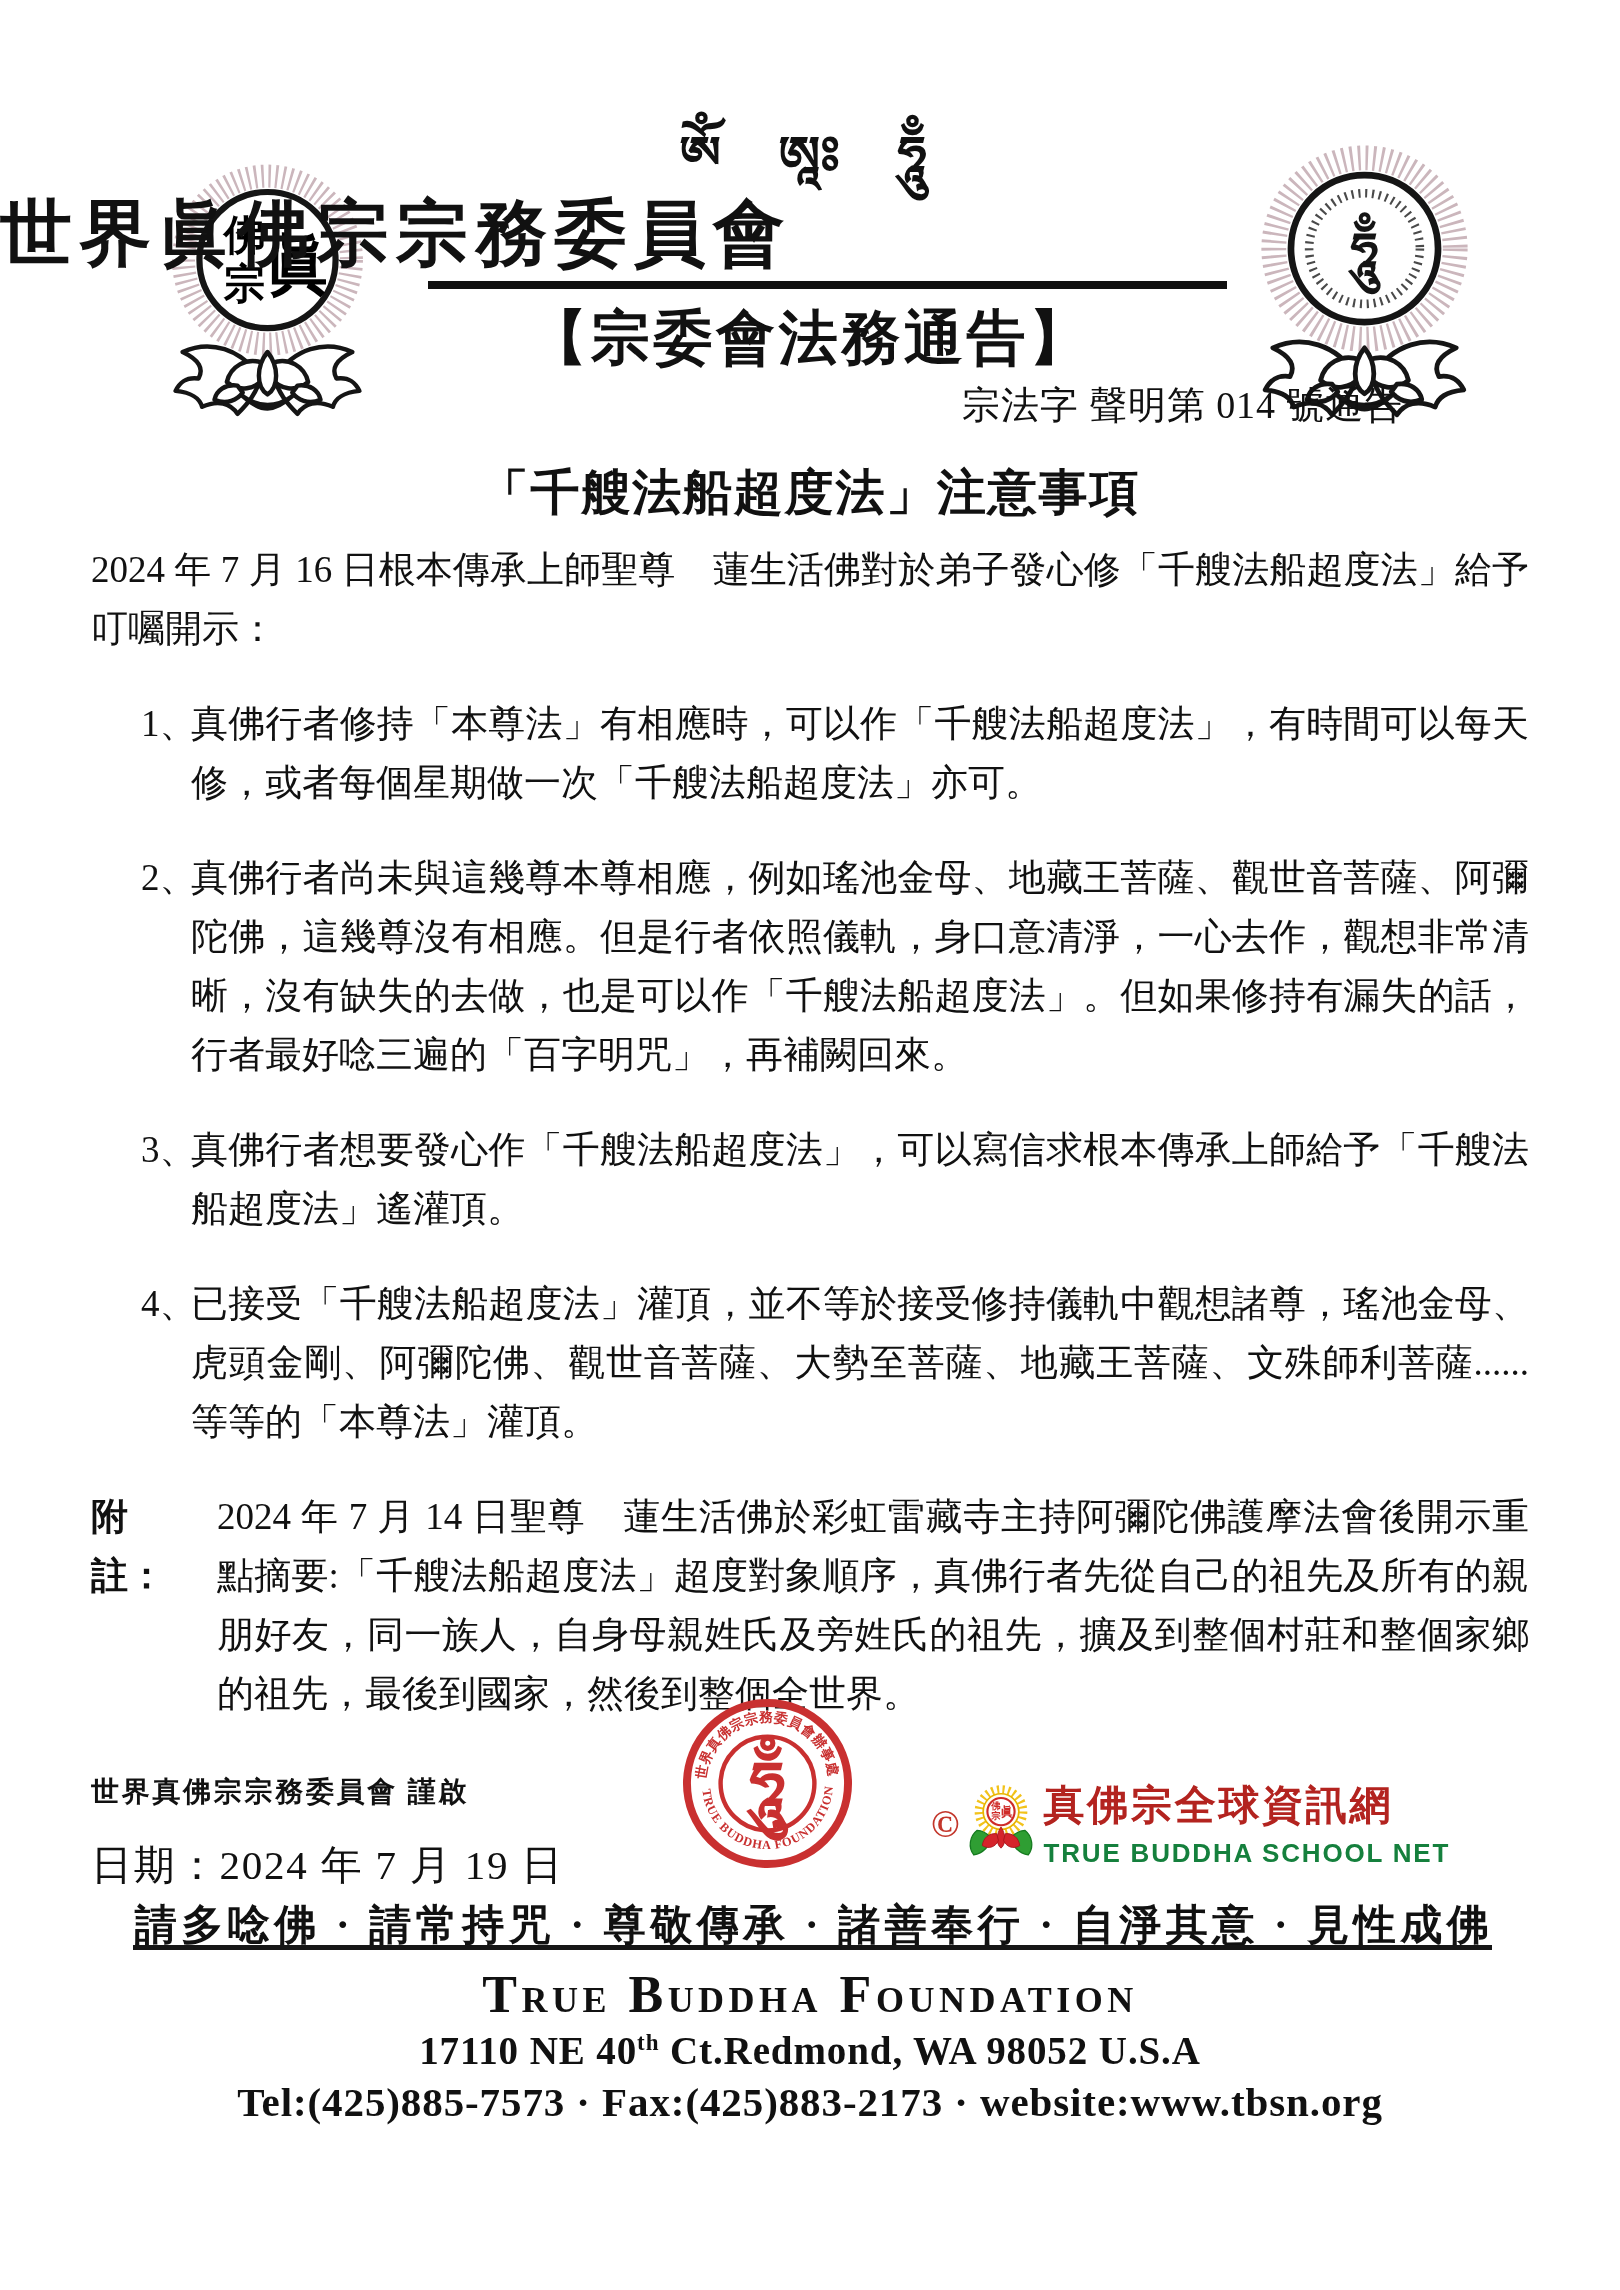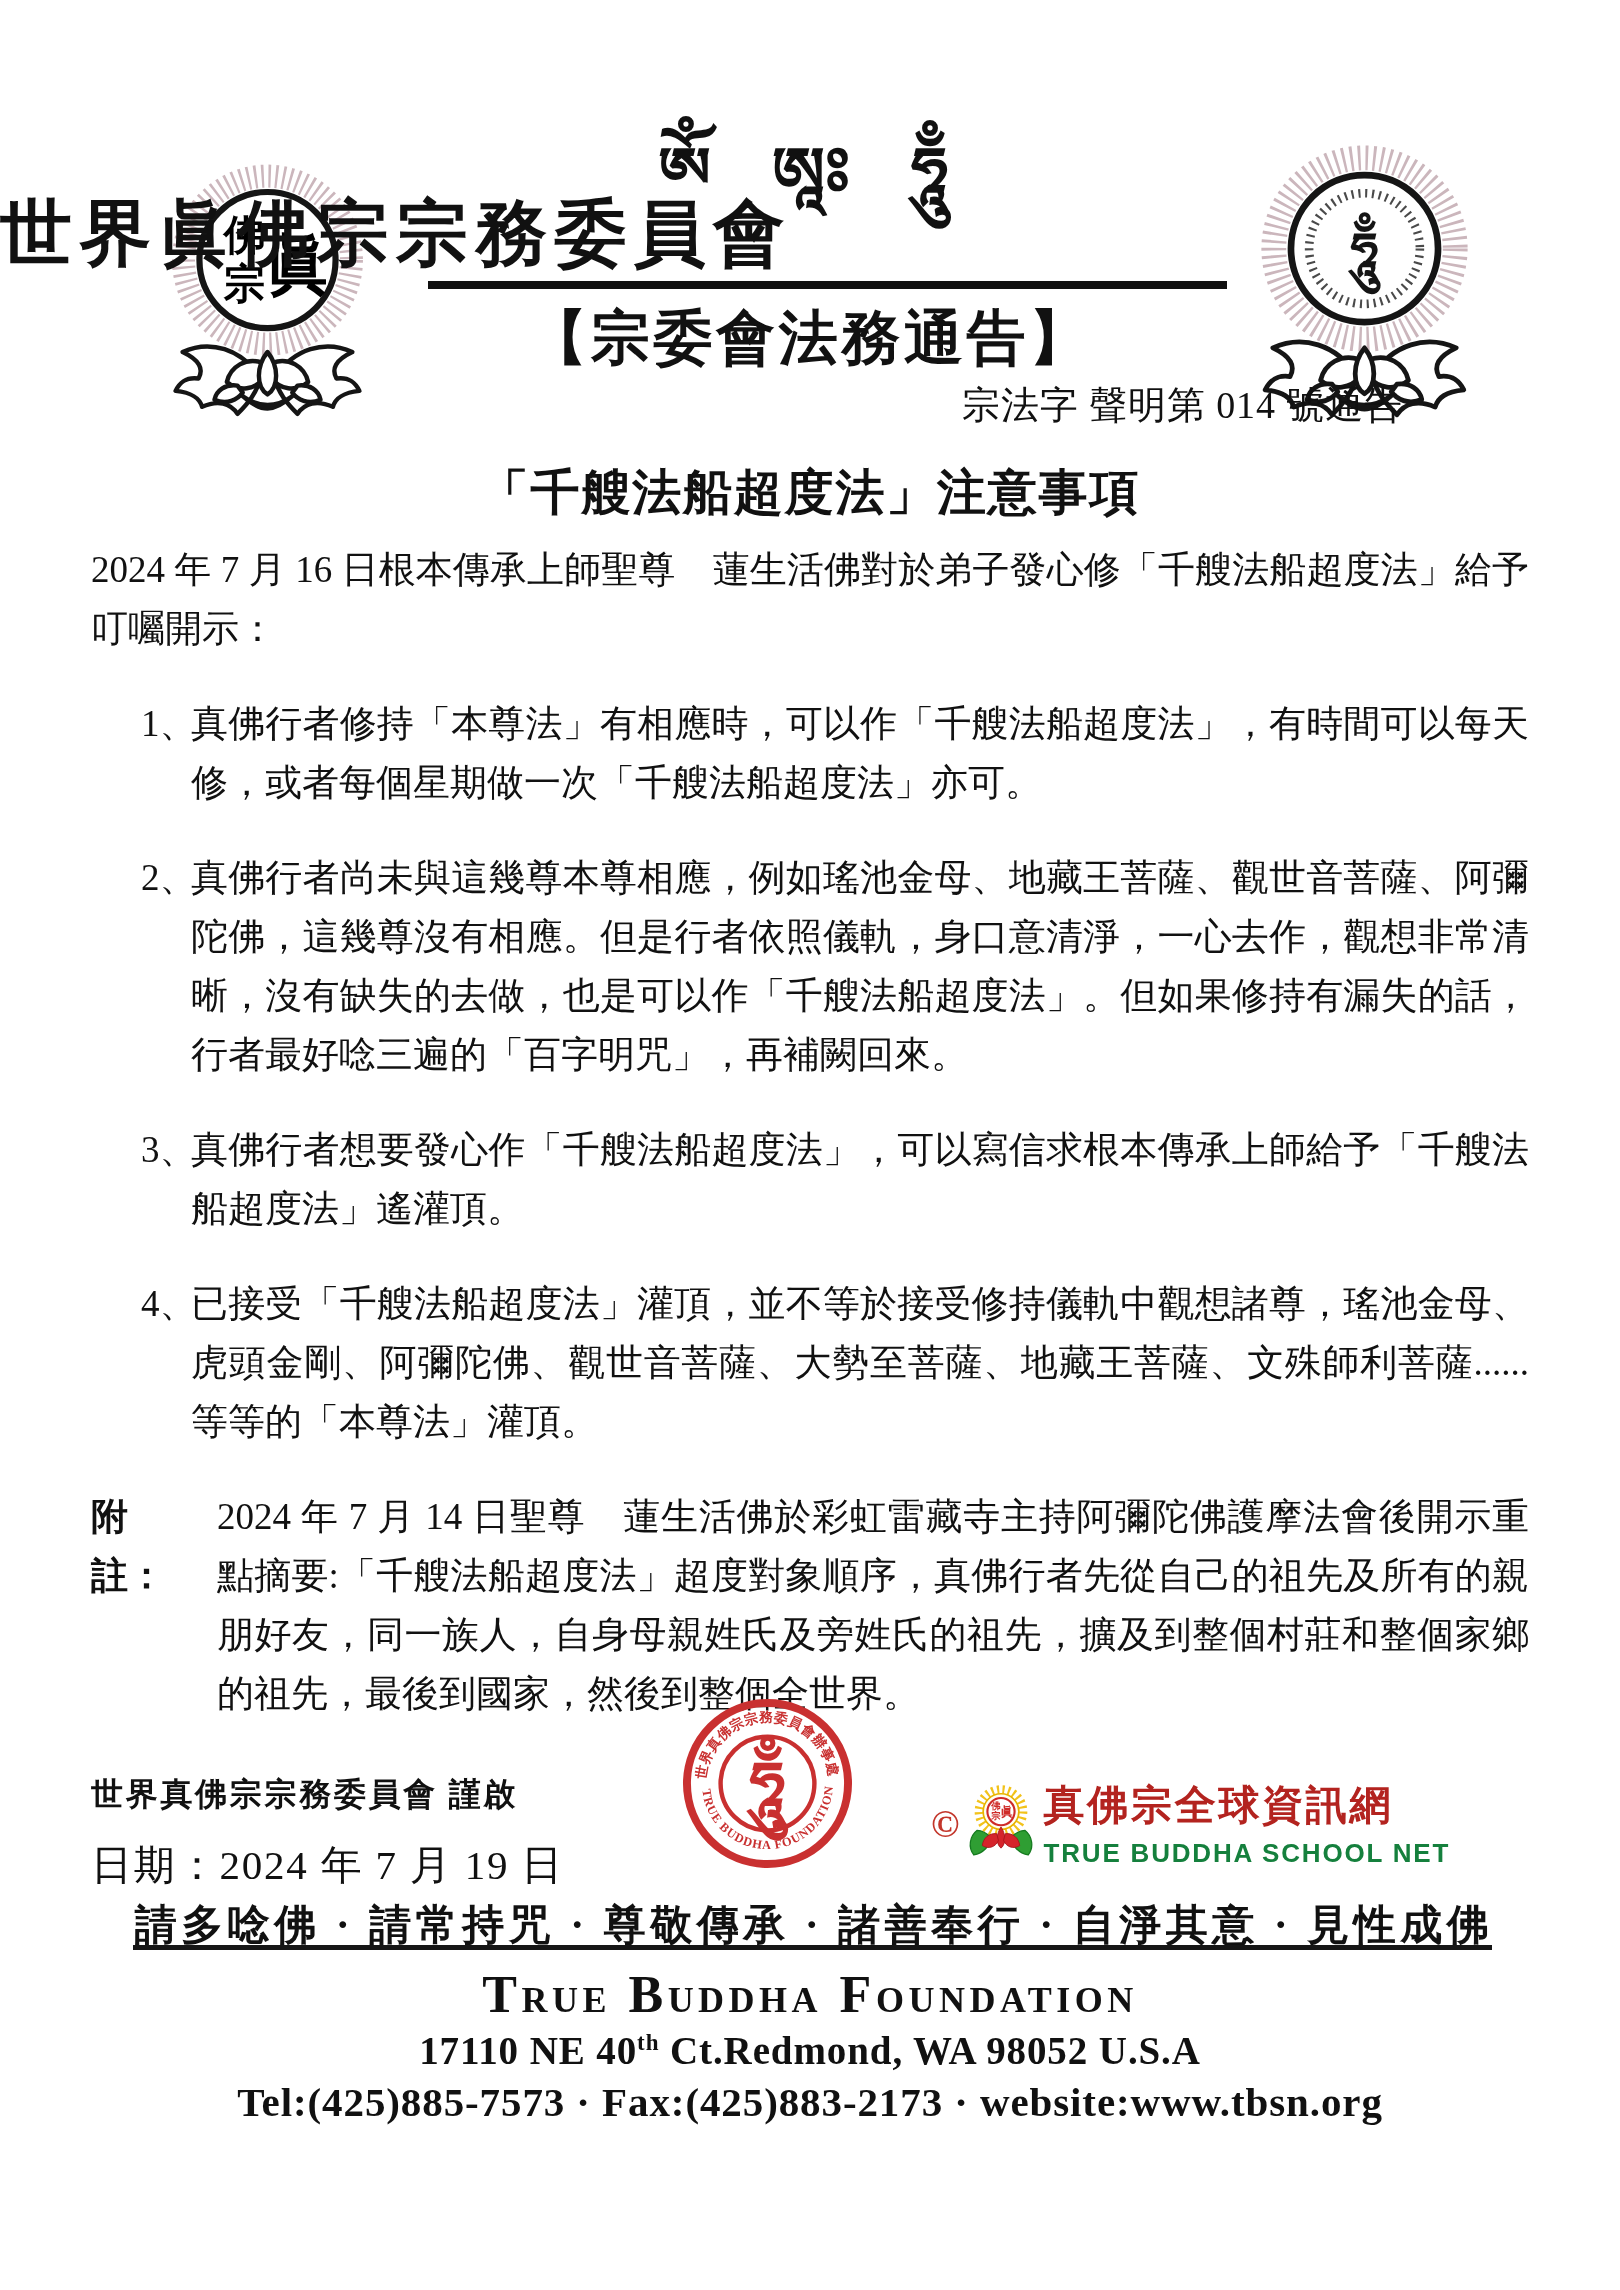--- a/index.html
+++ b/index.html
@@ -3,38 +3,38 @@
 <meta charset="utf-8">
 <style>
   html,body{margin:0;padding:0;background:#e8e8e8;}
   .page{
     position:relative;width:1620px;height:2291px;margin:0 auto;
     background:#ffffff;color:#111;overflow:hidden;
     font-family:"Liberation Serif","DejaVu Serif",serif;
   }
   .abs{position:absolute;}
   
-  .tibetan{left:0;right:12px;top:97px;text-align:center;font-size:66px;font-weight:700;
+  .tibetan{left:0;right:12px;top:97px;text-align:center;font-size:52px;font-weight:700;
     word-spacing:41px;letter-spacing:1.8px;}
   .org-title{left:0;right:0;top:186px;font-size:72px;font-weight:900;letter-spacing:7.2px;}
   .title-rule{left:428px;top:281px;width:799px;height:8px;background:#101010;}
   .banner{left:0;right:0;top:299px;text-align:center;font-size:59px;font-weight:700;letter-spacing:3.6px;}
   .notice-no{right:217px;top:380px;font-size:38px;letter-spacing:0.9px;}
   
   .content{left:91px;top:460px;width:1438px;}
   .doc-title{text-align:center;font-size:49px;font-weight:700;letter-spacing:1.8px;margin:0 0 14.3px 0;}
   .para{font-size:37px;line-height:59px;margin:0 0 36px 0;text-align:justify;}
   .item{display:flex;margin:0 0 36px 0;padding-left:50px;}
   .item .num{flex:none;width:50px;font-size:37px;line-height:59px;}
   .item .txt{flex:1;font-size:37px;line-height:59px;text-align:justify;}
   .note{display:flex;margin:0;gap:20px;}
   .note .lbl{flex:none;width:106px;font-size:37px;line-height:59px;font-weight:700;}
   .note .txt{flex:1;font-size:37px;line-height:59px;text-align:justify;}
   
-  .closing{left:91px;top:1773px;font-size:32px;font-weight:700;letter-spacing:2.7px;font-family:Liberation Serif, serif;}
+  .closing{left:91px;top:1773px;font-size:28px;font-weight:700;letter-spacing:2.7px;font-family:Liberation Serif, serif;}
   .date-line{left:91px;top:1838px;font-size:41px;letter-spacing:1.8px;}
   .seal{left:679px;top:1695px;width:177px;height:177px;}
   .tbsnet{left:931px;top:1778px;display:flex;align-items:center;}
   .tbsnet .copy{font-size:38px;font-weight:700;color:#c3362b;margin-right:7.2px;}
   .tbsnet .logo-col{margin-left:9px;}
   .tbsnet .cn{font-size:41px;font-weight:700;color:#b3231f;letter-spacing:2.7px;
     font-family:"Liberation Serif",serif;}
   .tbsnet .en{font-size:26px;font-weight:700;color:#15803d;letter-spacing:1.8px;margin-top:5.4px;
     font-family:"Liberation Sans","DejaVu Sans",sans-serif;}
   

